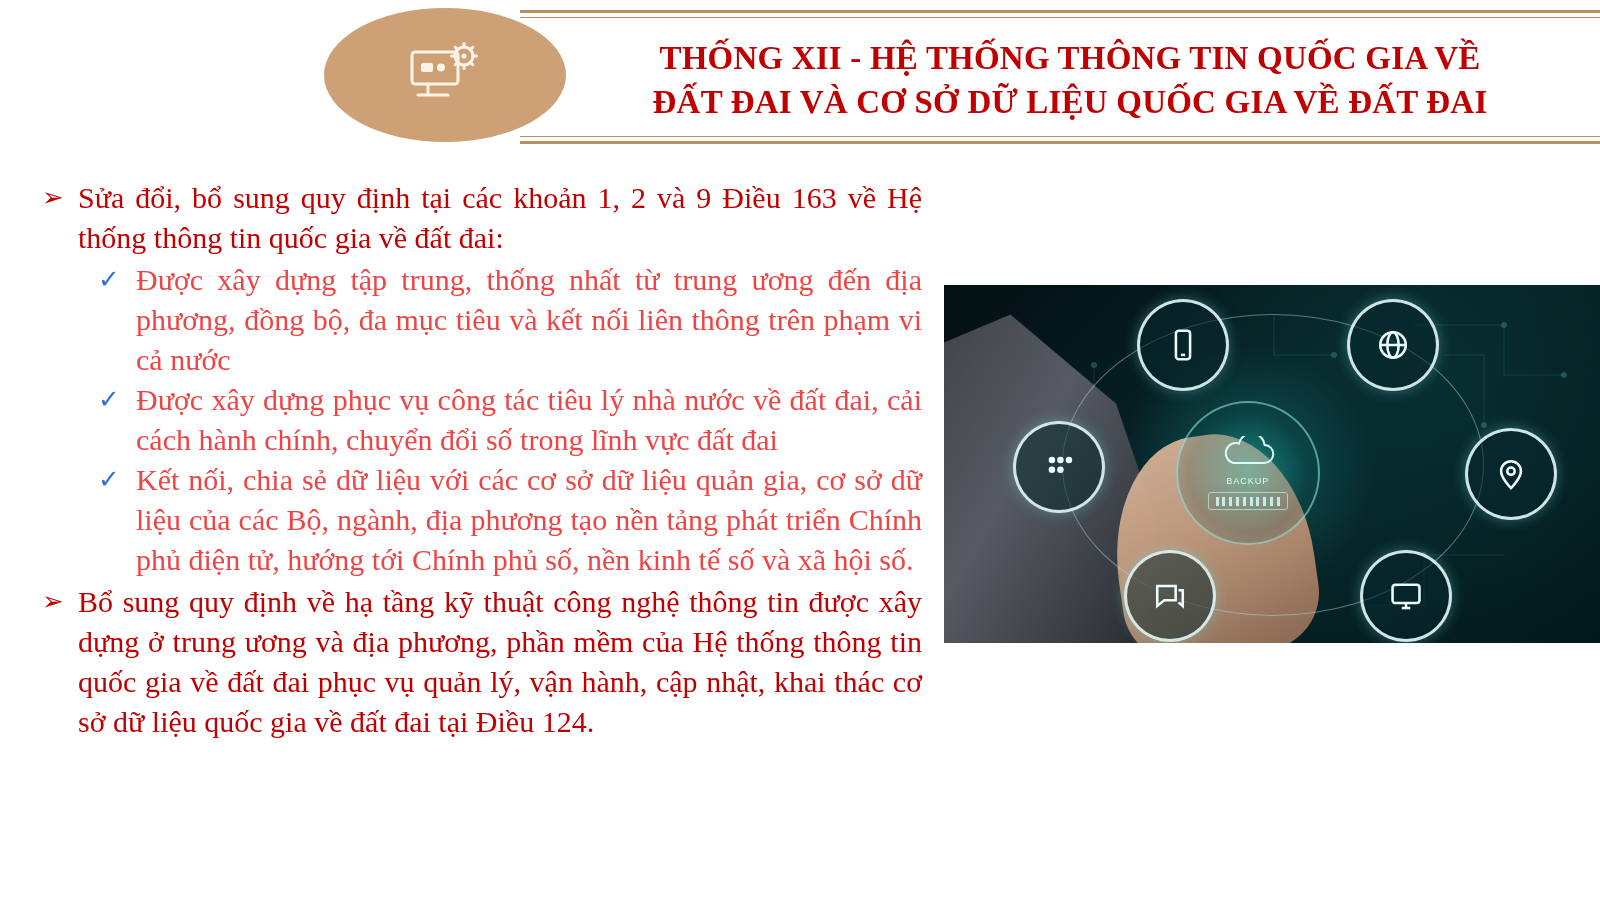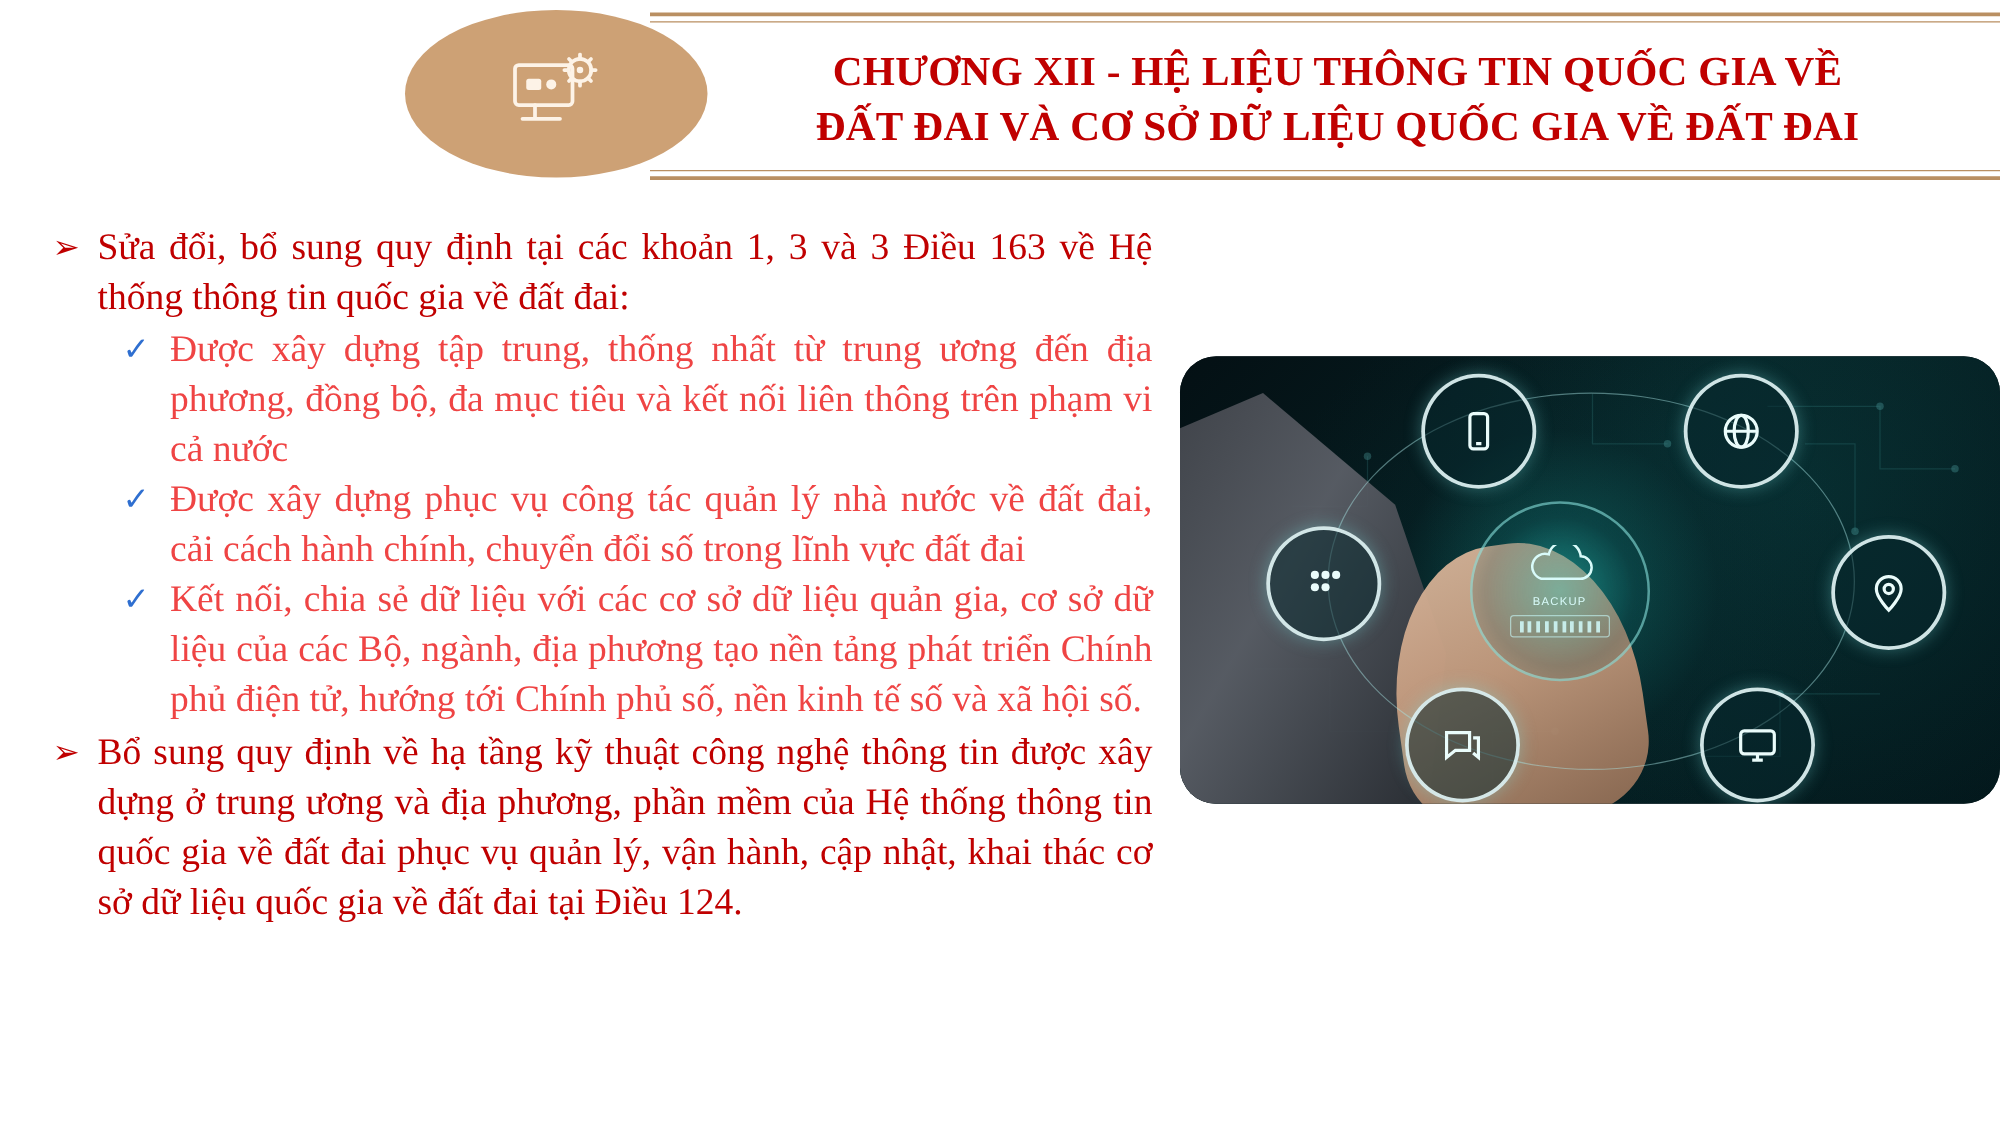--- a/index.html
+++ b/index.html
@@ -133,21 +133,20 @@
 
   
   .figure {
     position: absolute;
     left: 944px;
     top: 285px;
     width: 656px;
     height: 358px;
     overflow: hidden;
     background: #04161a;
-    border-radius: 29px;
   }
   .fig-bg {
     position: absolute;
     inset: 0;
     background:
       radial-gradient(circle at 46% 52%, rgba(34,200,190,0.30) 0%, rgba(10,60,66,0.10) 32%, rgba(2,14,18,0) 60%),
       radial-gradient(circle at 76% 30%, rgba(18,120,120,0.18) 0%, rgba(2,14,18,0) 55%),
       linear-gradient(135deg, #041014 0%, #062023 45%, #03171b 100%);
   }
   .fig-circuit {
@@ -276,40 +275,40 @@
         <path d="M65 14 L68.5 14"></path>
         <path d="M47.2 5.2 L49.6 7.6"></path>
         <path d="M62.4 20.4 L64.8 22.8"></path>
         <path d="M64.8 5.2 L62.4 7.6"></path>
         <path d="M49.6 20.4 L47.2 22.8"></path>
       </g>
     </svg>
   </div>
 
   <div class="header-title">
-    <span class="line">CHƯƠNG XII - HỆ LIỆU THÔNG TIN QUỐC GIA VỀ</span>
+    <span class="line">THỐNG XII - HỆ THỐNG THÔNG TIN QUỐC GIA VỀ</span>
     <span class="line">ĐẤT ĐAI VÀ CƠ SỞ DỮ LIỆU QUỐC GIA VỀ ĐẤT ĐAI</span>
   </div>
 </div>
 
 <div class="content">
 
   <div class="lvl1">
     <span class="bullet">➢</span>
-    <span class="txt">Sửa đổi, bổ sung quy định tại các khoản 1, 3 và 3 Điều 163 về Hệ thống thông tin quốc gia về đất đai:</span>
+    <span class="txt">Sửa đổi, bổ sung quy định tại các khoản 1, 2 và 9 Điều 163 về Hệ thống thông tin quốc gia về đất đai:</span>
   </div>
 
   <div class="sub-list">
     <div class="lvl2">
       <span class="bullet">✓</span>
       <span class="txt">Được xây dựng tập trung, thống nhất từ trung ương đến địa phương, đồng bộ, đa mục tiêu và kết nối liên thông trên phạm vi cả nước</span>
     </div>
     <div class="lvl2">
       <span class="bullet">✓</span>
-      <span class="txt">Được xây dựng phục vụ công tác quản lý nhà nước về đất đai, cải cách hành chính, chuyển đổi số trong lĩnh vực đất đai</span>
+      <span class="txt">Được xây dựng phục vụ công tác tiêu lý nhà nước về đất đai, cải cách hành chính, chuyển đổi số trong lĩnh vực đất đai</span>
     </div>
     <div class="lvl2">
       <span class="bullet">✓</span>
       <span class="txt">Kết nối, chia sẻ dữ liệu với các cơ sở dữ liệu quản gia, cơ sở dữ liệu của các Bộ, ngành, địa phương tạo nền tảng phát triển Chính phủ điện tử, hướng tới Chính phủ số, nền kinh tế số và xã hội số.</span>
     </div>
   </div>
 
   <div class="lvl1 last">
     <span class="bullet">➢</span>
     <span class="txt">Bổ sung quy định về hạ tầng kỹ thuật công nghệ thông tin được xây dựng ở trung ương và địa phương, phần mềm của Hệ thống thông tin quốc gia về đất đai phục vụ quản lý, vận hành, cập nhật, khai thác cơ sở dữ liệu quốc gia về đất đai tại Điều 124.</span>

